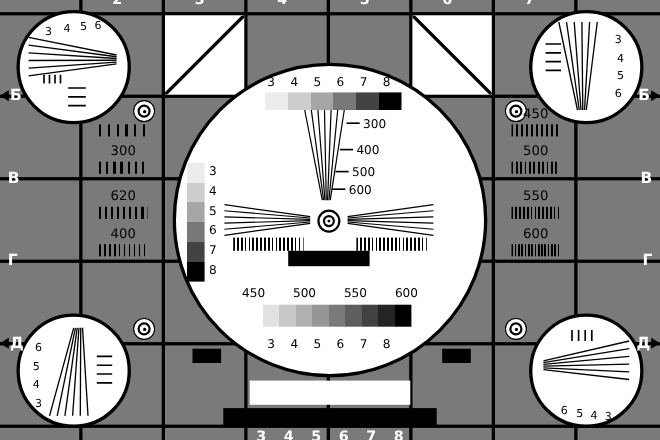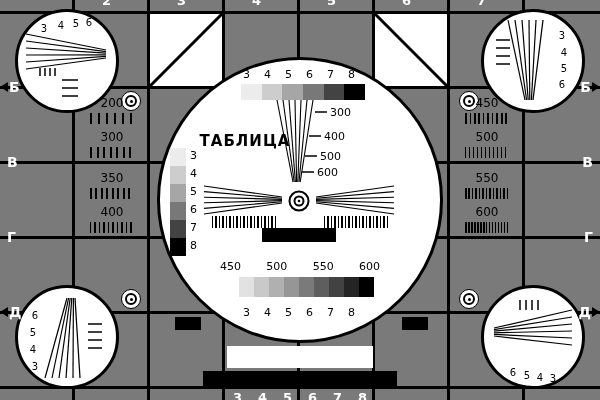--- a/index.html
+++ b/index.html
@@ -92,25 +92,24 @@
       <div class="t-mid"></div>
       <div class="t-dot"></div>
   </div>
 
   <div class="sq" style="left:175px;top:317px;width:26px;height:13px"></div>
   <div class="sq" style="left:402px;top:317px;width:26px;height:13px"></div>
 
   <div class="whitebar" style="left:227px;top:346px;width:146px;height:22px"></div>
   <div class="blackbar" style="left:203px;top:371px;width:194px;height:16px"></div>
 
-  <div class="panel-num" style="left:76px;top:96px">200</div>
   <div class="burst" style="left:90px;top:113px;background:repeating-linear-gradient(90deg,#000 0 2px,rgba(0,0,0,0) 2px 8px)"></div>
   <div class="panel-num" style="left:76px;top:130px">300</div>
   <div class="burst" style="left:90px;top:147px;background:repeating-linear-gradient(90deg,#000 0 2px,rgba(0,0,0,0) 2px 6.5px)"></div>
-  <div class="panel-num" style="left:76px;top:171px">350</div>
+  <div class="panel-num" style="left:76px;top:171px">620</div>
   <div class="burst" style="left:90px;top:188px;background:repeating-linear-gradient(90deg,#000 0 2px,rgba(0,0,0,0) 2px 5.5px)"></div>
   <div class="panel-num" style="left:76px;top:205px">400</div>
   <div class="burst" style="left:90px;top:222px;background:repeating-linear-gradient(90deg,#000 0 1.5px,rgba(0,0,0,0) 1.5px 4.5px)"></div>
 
   <div class="panel-num" style="left:451px;top:96px">450</div>
   <div class="burst" style="left:465px;top:113px;background:repeating-linear-gradient(90deg,#000 0 1.5px,rgba(0,0,0,0) 1.5px 4.5px)"></div>
   <div class="panel-num" style="left:451px;top:130px">500</div>
   <div class="burst" style="left:465px;top:147px;background:repeating-linear-gradient(90deg,#000 0 1.5px,rgba(0,0,0,0) 1.5px 4px)"></div>
   <div class="panel-num" style="left:451px;top:171px">550</div>
   <div class="burst" style="left:465px;top:188px;background:repeating-linear-gradient(90deg,#000 0 1.5px,rgba(0,0,0,0) 1.5px 3.5px)"></div>
@@ -261,21 +260,20 @@
         <circle cx="139" cy="141" r="4.5" fill="none" stroke="#000" stroke-width="2"></circle>
         <circle cx="139" cy="141" r="1.3" fill="#000"></circle>
       </g>
     </svg>
 
     <div class="fan-label" style="left:170px;top:46px">300</div>
     <div class="fan-label" style="left:164px;top:70px">400</div>
     <div class="fan-label" style="left:160px;top:90px">500</div>
     <div class="fan-label" style="left:157px;top:106px">600</div>
 
-    <div class="title-name" style="left:30px;top:72px">ТАБЛИЦА</div>
 
     <div class="steps-v" style="left:10px;top:88px"></div>
     <div class="vcol-digit" style="left:30px;top:89px">3</div>
     <div class="vcol-digit" style="left:30px;top:107px">4</div>
     <div class="vcol-digit" style="left:30px;top:125px">5</div>
     <div class="vcol-digit" style="left:30px;top:143px">6</div>
     <div class="vcol-digit" style="left:30px;top:161px">7</div>
     <div class="vcol-digit" style="left:30px;top:179px">8</div>
 
     <div class="cburst" style="left:52px;top:156px"></div>

